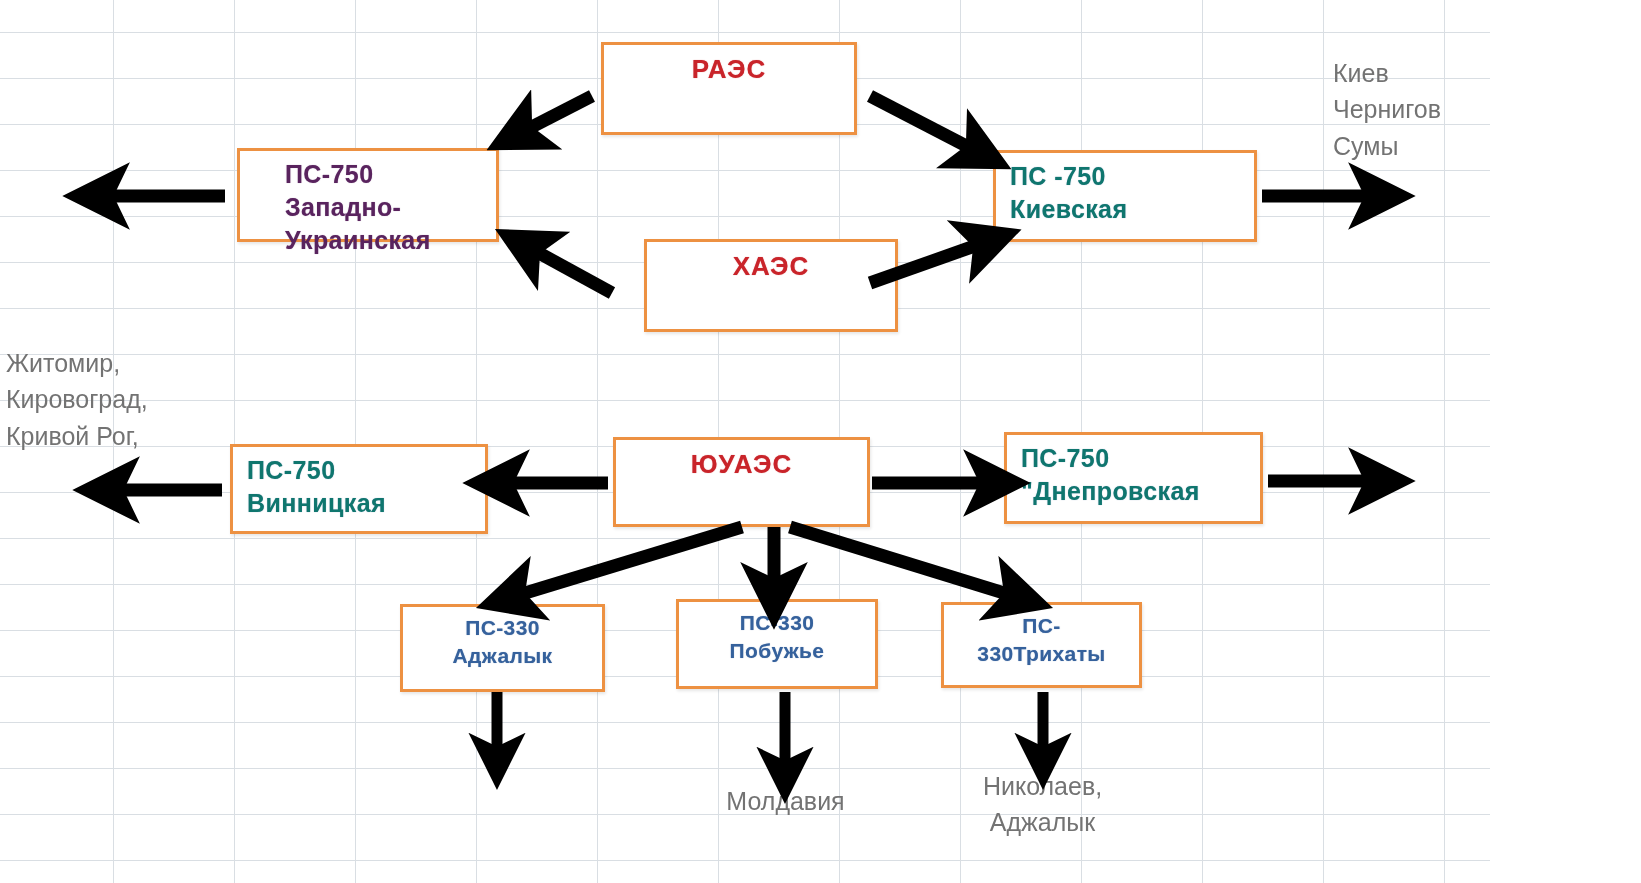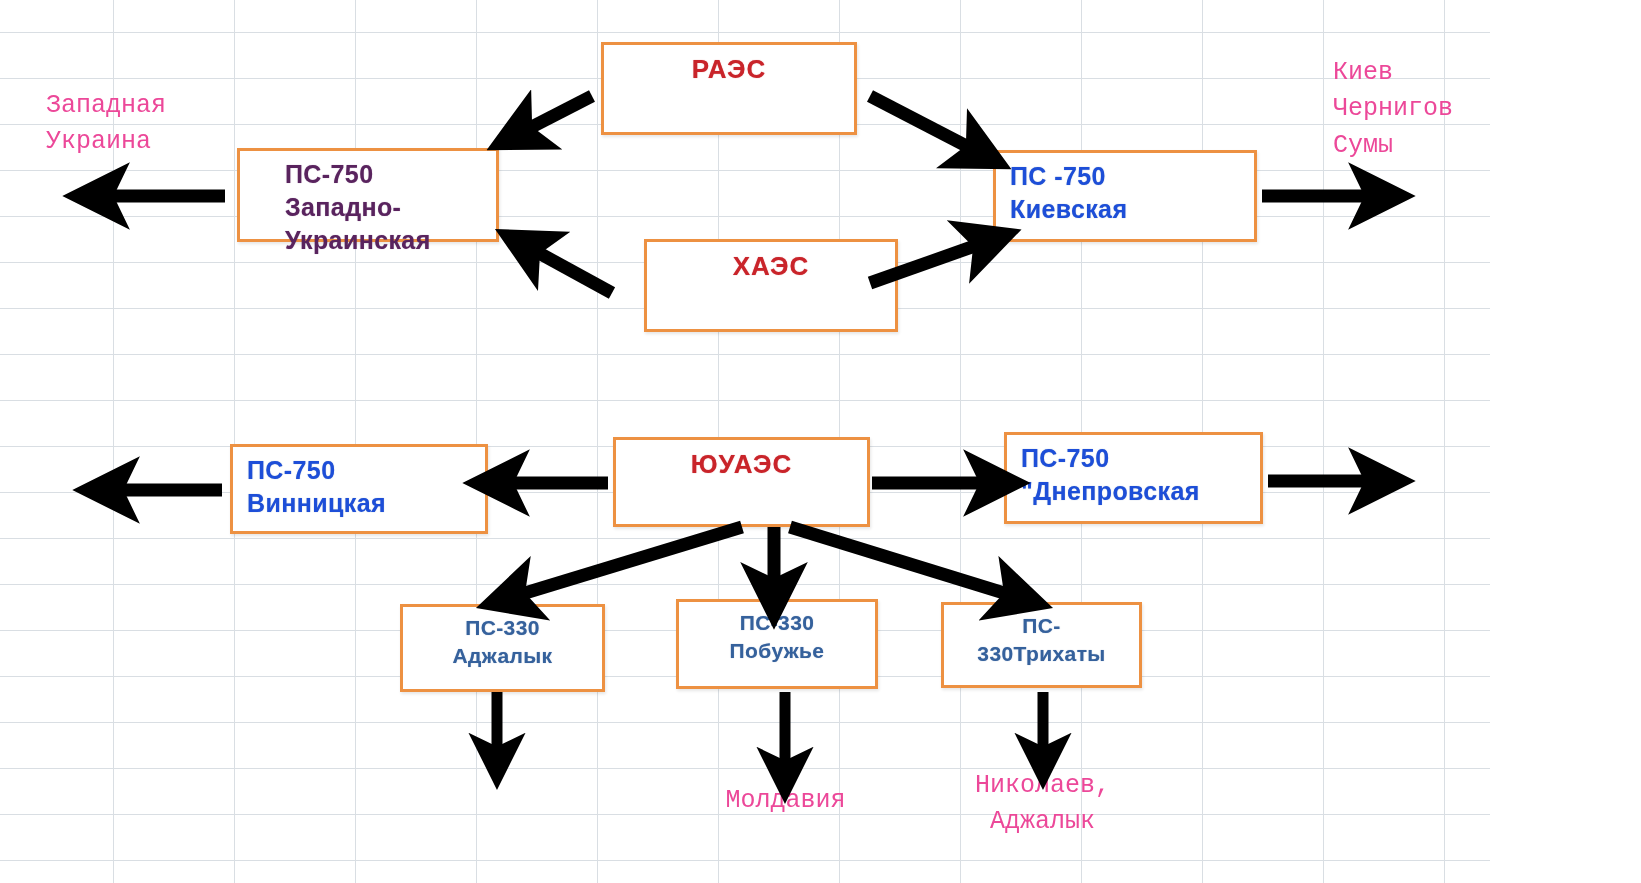--- a/index.html
+++ b/index.html
@@ -48,45 +48,44 @@
   }
   
   .npp .txt{
     color:#c9242a;
     font-size:26px;
     text-shadow:0 0 1px rgba(201,36,42,.55);
     letter-spacing:1px;
   }
   
   .sub .txt{
-    color:#1d4ed8;
+    color:#0f766e;
     font-size:25px;
     text-align:left;
     width:100%;
     text-shadow:0 0 1px rgba(53,97,156,.5);
   }
   
   .sub.violet .txt{ color:#59235e; text-shadow:0 0 1px rgba(89,35,94,.45);padding-left:45px; }
   
   .sub330 .txt{
     color:#35619c;
     font-size:21px;
     text-align:center;
     width:100%;
     text-shadow:0 0 1px rgba(53,97,156,.5);
   }
   
   .caption{
     position:absolute;
-    color:#ec4899;
+    color:#737373;
     font-size:25px;
     line-height:1.45;
     white-space:pre-line;
     z-index:4;
-    font-family:Liberation Mono, monospace;
   }
   .caption.center{ text-align:center; }
   
   svg#arrows{
     position:absolute;inset:0;
     width:1641px;height:883px;
     z-index:6;
     pointer-events:none;
   }
   .arw{ stroke:#000; stroke-width:13; fill:none; stroke-linecap:butt; }
@@ -179,27 +178,28 @@
   <div class="node sub330" style="left:676px;top:599px;width:202px;height:90px;">
     <span class="txt">ПС-330
 Побужье</span>
   </div>
 
   <div class="node sub330" style="left:941px;top:602px;width:201px;height:86px;">
     <span class="txt">ПС-
 330Трихаты</span>
   </div>
 
-  <div class="caption" style="left:46px;top:88px;">Западная
-Украина</div>
 
   <div class="caption" style="left:1333px;top:55px;">Киев
 Чернигов
 Сумы</div>
 
+  <div class="caption" style="left:6px;top:345px;">Житомир,
+Кировоград,
+Кривой Рог,</div>
 
 
 
   <div class="caption center" style="left:683px;top:783px;width:205px;">Молдавия</div>
 
   <div class="caption center" style="left:940px;top:768px;width:205px;">Николаев,
 Аджалык</div>
 
 </div>
 

